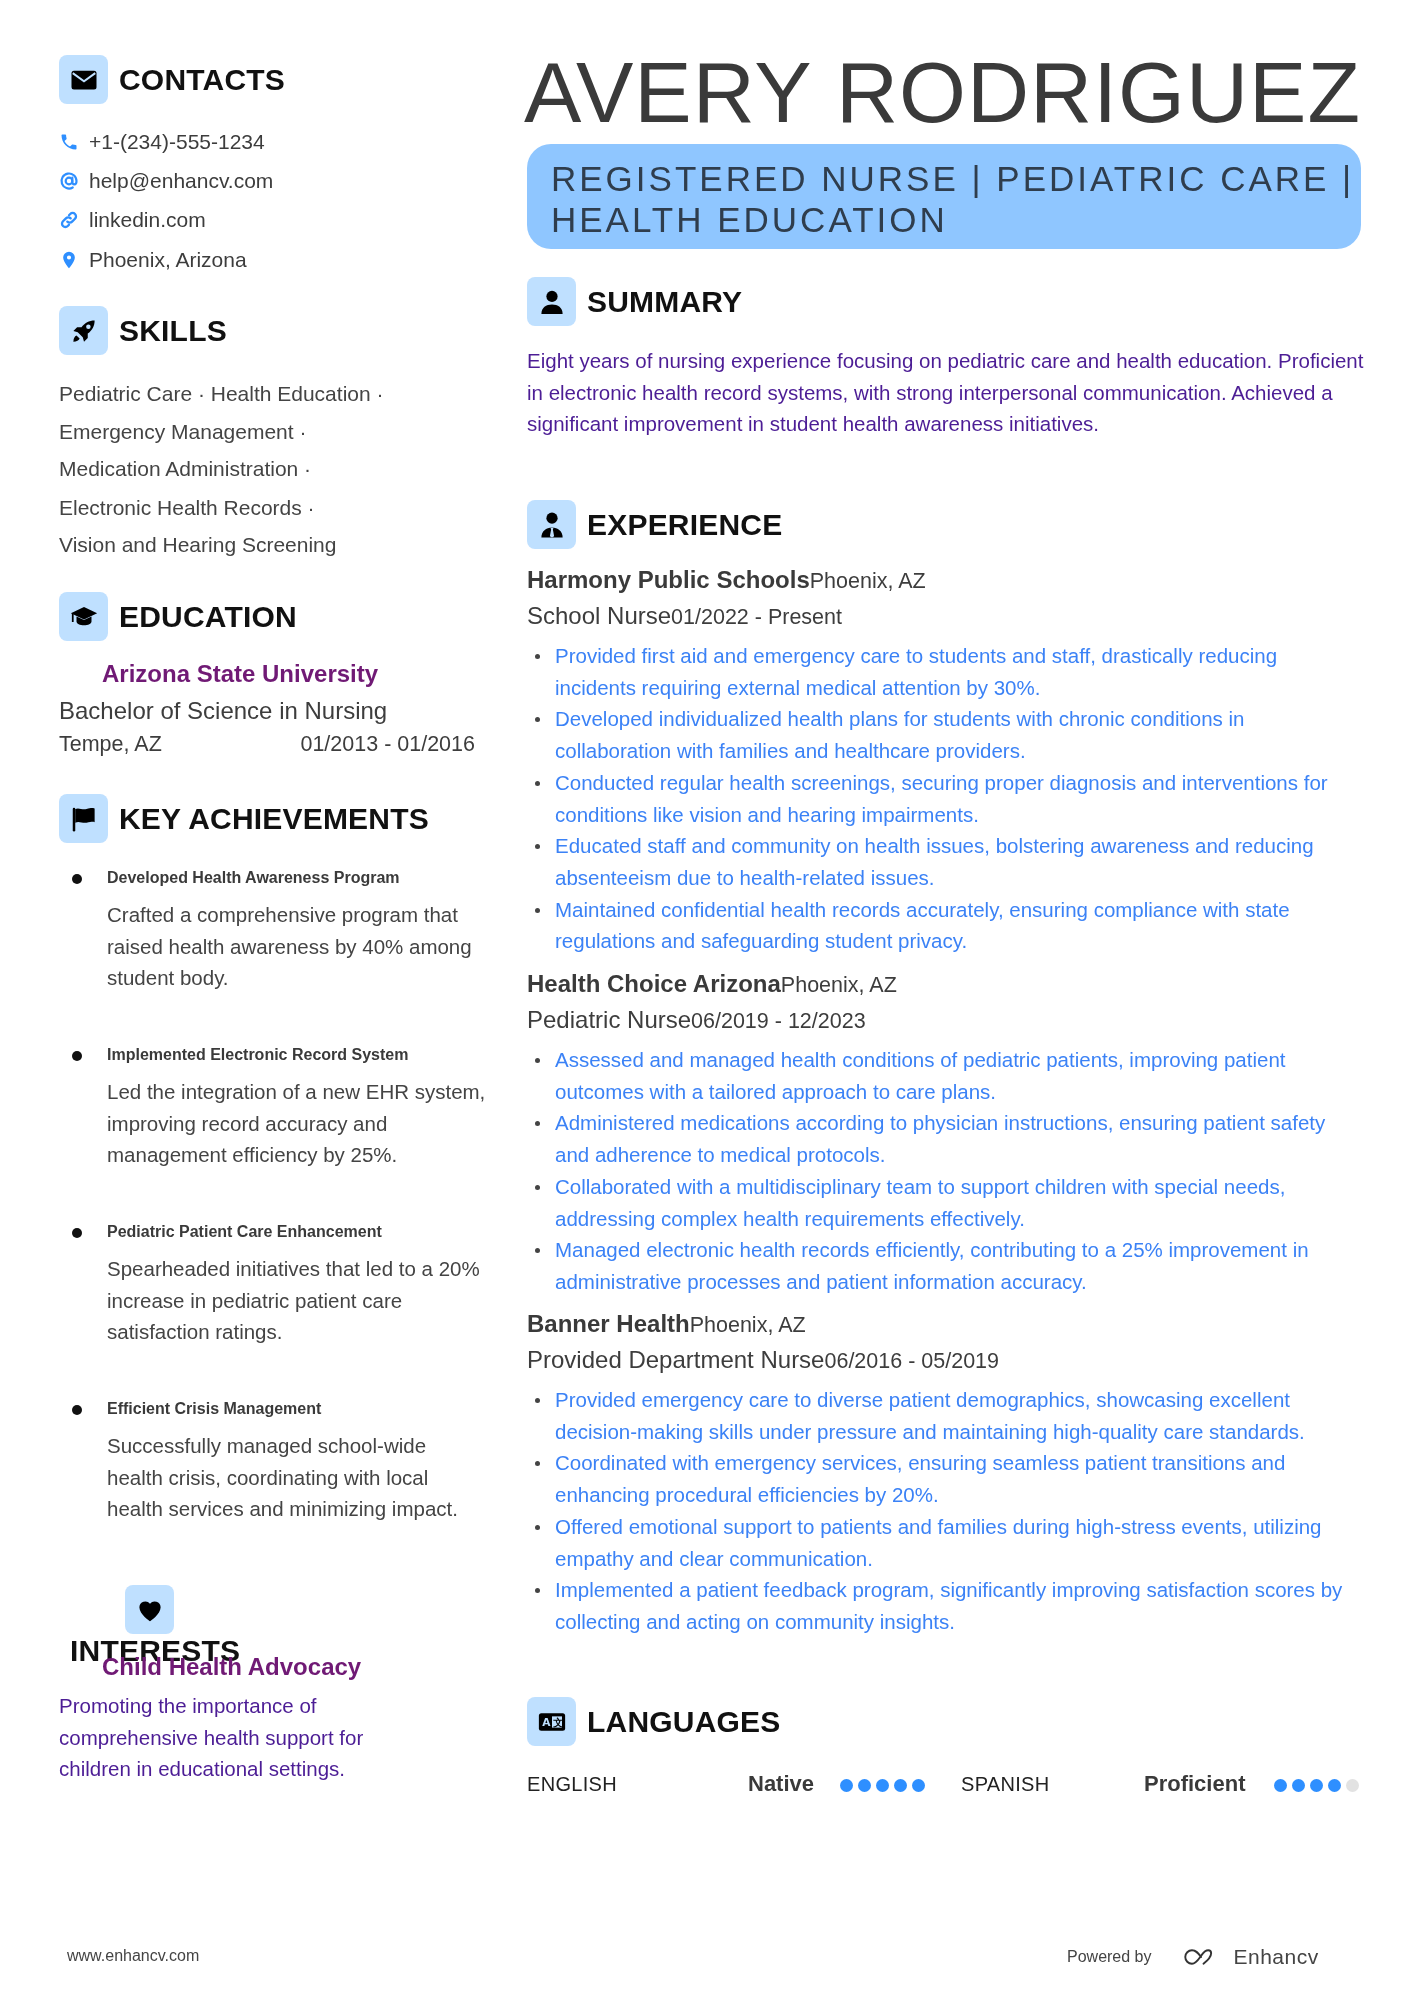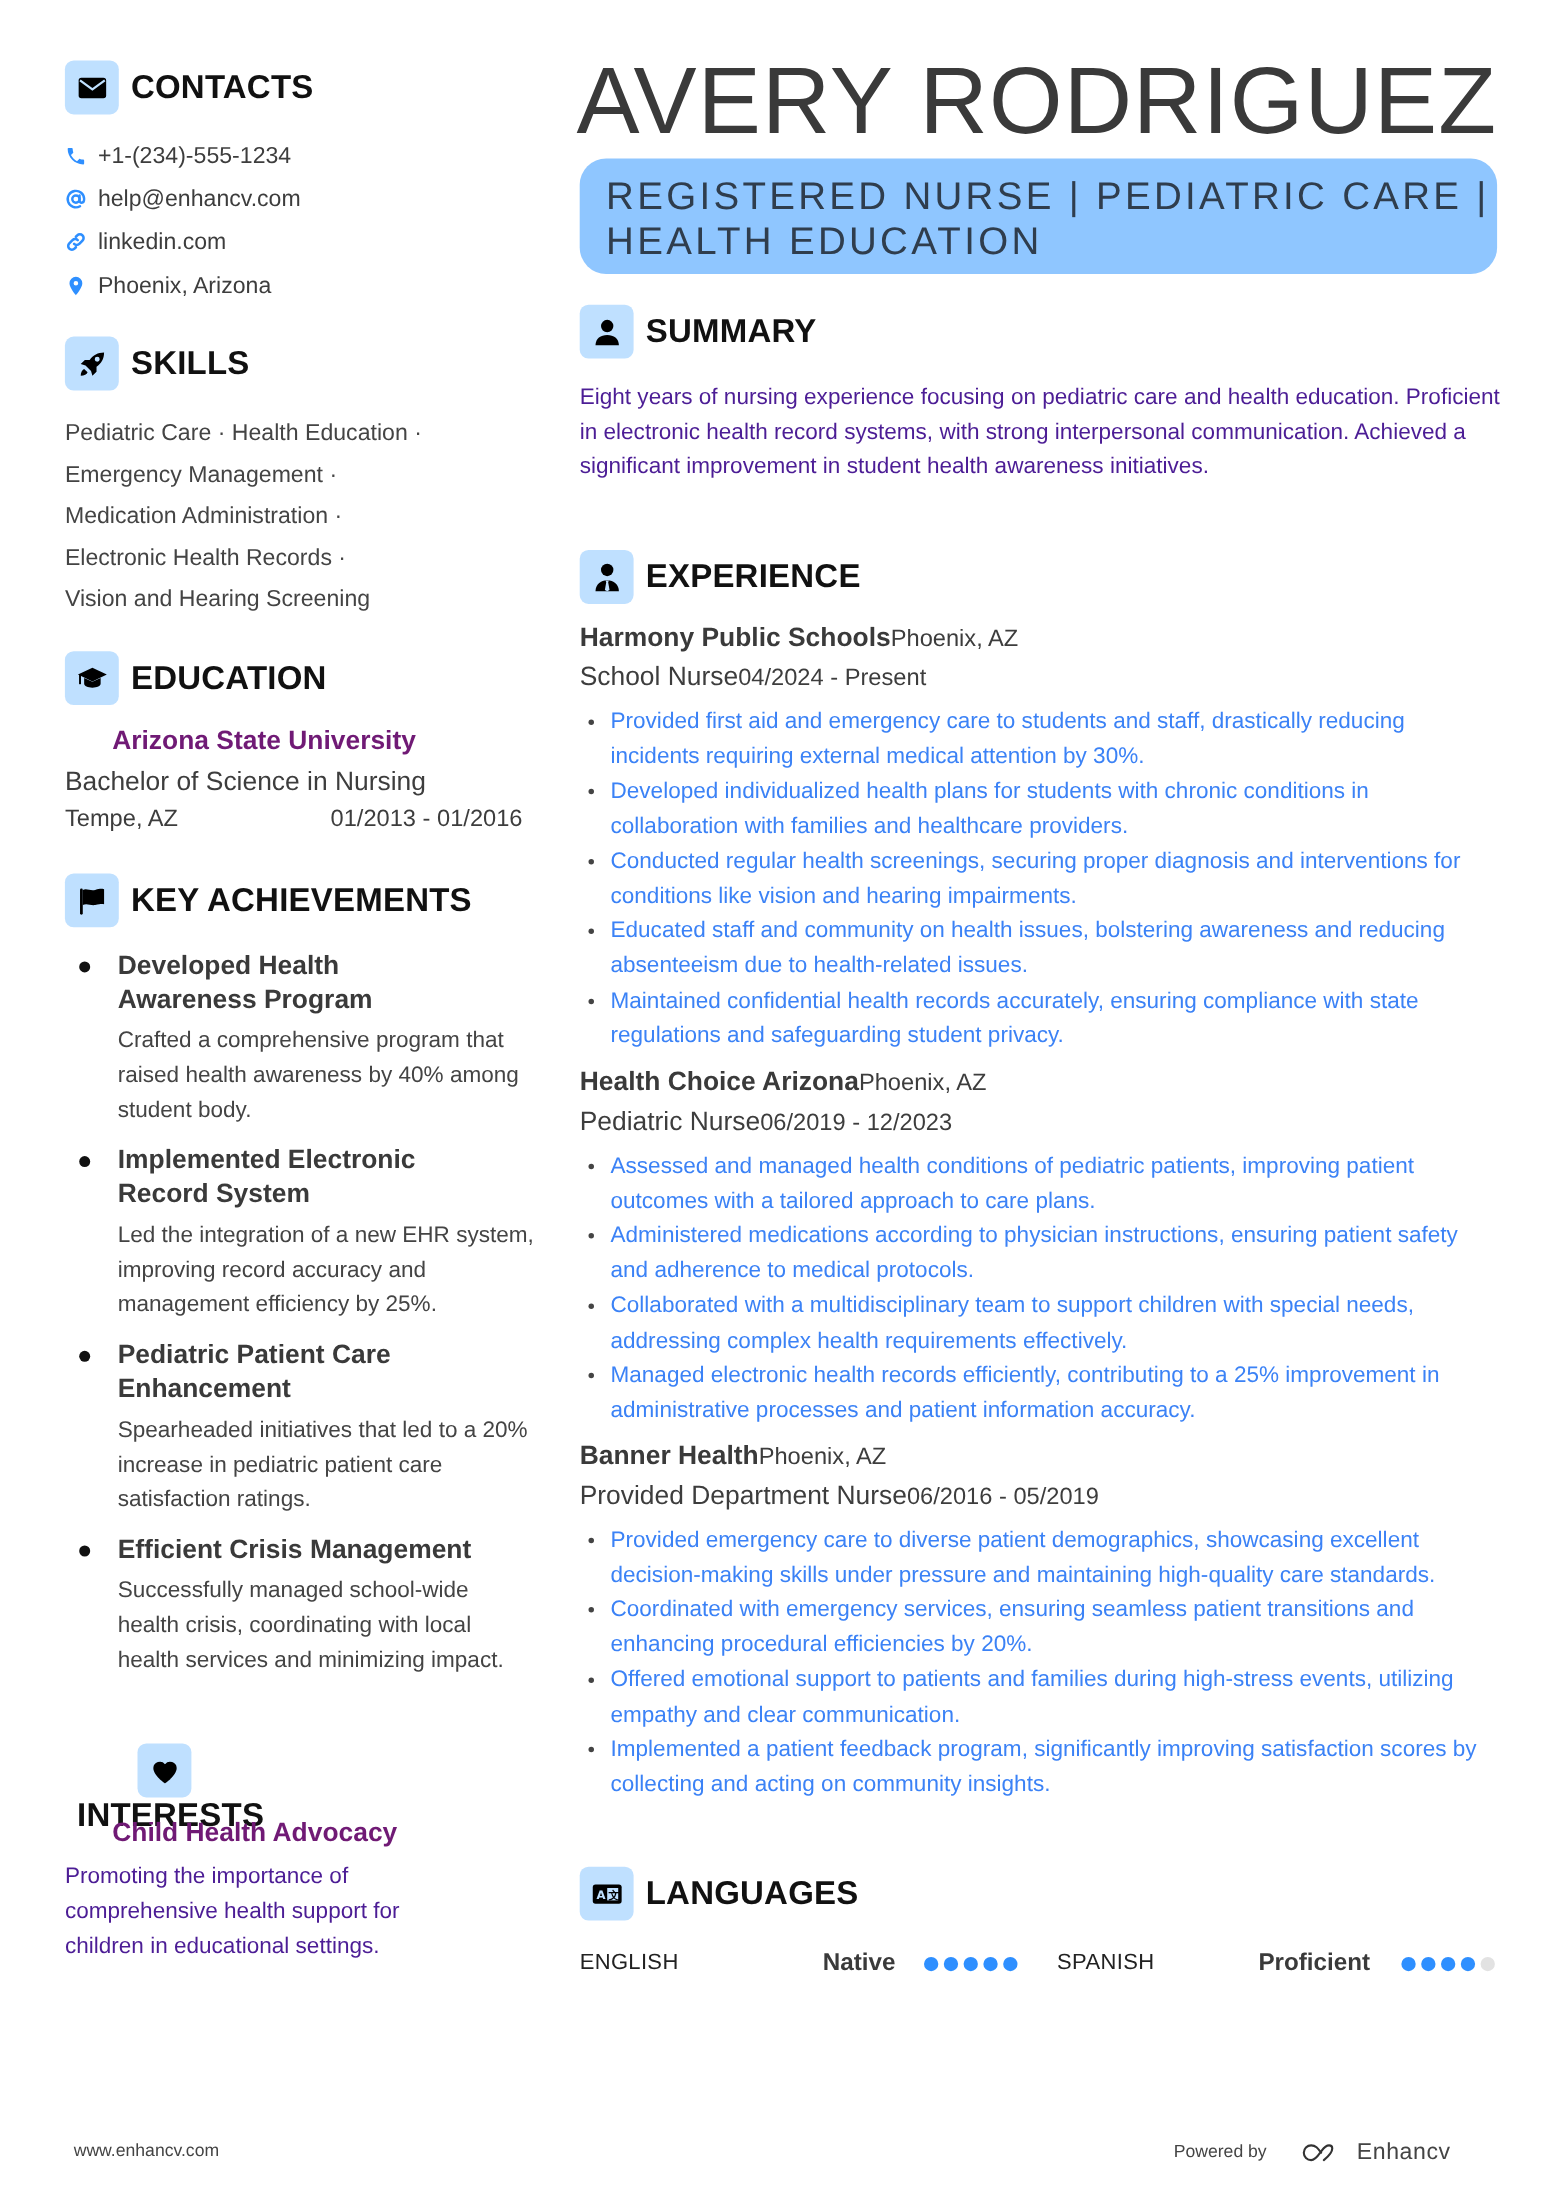--- a/index.html
+++ b/index.html
@@ -12,21 +12,21 @@
   .icon-box svg { width:30px; height:30px; }
   .sec-title { margin-left:11px; font-size:30px; font-weight:700; color:#111111;
                letter-spacing:0.2px; }
   .contact { position:absolute; left:59px; display:flex; align-items:center;
              font-size:21px; color:#3d3d3d; height:30px; }
   .contact svg { width:20px; height:20px; margin-right:10px; flex:none; }
   .skill-line { position:absolute; left:59px; font-size:21px; color:#444; line-height:30px; white-space:nowrap; }
   .bold-dark { font-weight:700; color:#701a75;margin-left:43px; }
   .ach { position:absolute; left:59px; width:430px; }
   .ach-dot { position:absolute; left:13px; top:12px; width:10px; height:10px; border-radius:50%; background:#111; }
-  .ach-title { margin-left:48px; font-size:24px; font-weight:700; color:#3a3a3a; line-height:31px; }
+  .ach-title { margin-left:48px; font-size:16px; font-weight:700; color:#3a3a3a; line-height:31px; }
   .ach-desc { margin-left:48px; margin-top:6px; font-size:20.5px; color:#444; line-height:31.7px; }
   .body-text { font-size:20.5px; color:#4c1d95; line-height:31.7px; }
   .job-row { position:absolute; left:527px; width:834px; display:flex; align-items:baseline; }
   .job-company { font-size:24px; font-weight:700; color:#3a3a3a; }
   .job-role { font-size:24px; color:#3d3d3d; }
   .job-meta { font-size:21.5px; color:#3d3d3d; }
   .bullets { position:absolute; left:527px; width:834px; margin:0; padding:0; list-style:none; }
   .bullets li { position:relative; padding-left:28px; font-size:20.5px; color:#3b82f6; line-height:31.7px; }
   .bullets li::before { content:""; position:absolute; left:8px; top:14px; width:5px; height:5px; border-radius:50%; background:#444; }
   .lang-row { position:absolute; top:1770px; left:527px; width:834px; height:30px; }
@@ -178,21 +178,21 @@
   </div>
   <span class="sec-title">EXPERIENCE</span>
 </div>
 
 <div class="job-row" style="top:566px;">
   <span class="job-company">Harmony Public Schools</span>
   <span class="job-meta">Phoenix, AZ</span>
 </div>
 <div class="job-row" style="top:602px;">
   <span class="job-role">School Nurse</span>
-  <span class="job-meta">04/2024 - Present</span>
+  <span class="job-meta">01/2022 - Present</span>
 </div>
 <ul class="bullets" style="top:640px;">
   <li>Provided first aid and emergency care to students and staff, drastically reducing incidents requiring external medical attention by 30%.</li>
   <li>Developed individualized health plans for students with chronic conditions in collaboration with families and healthcare providers.</li>
   <li>Conducted regular health screenings, securing proper diagnosis and interventions for conditions like vision and hearing impairments.</li>
   <li>Educated staff and community on health issues, bolstering awareness and reducing absenteeism due to health-related issues.</li>
   <li>Maintained confidential health records accurately, ensuring compliance with state regulations and safeguarding student privacy.</li>
 </ul>
 
 <div class="job-row" style="top:970px;">

